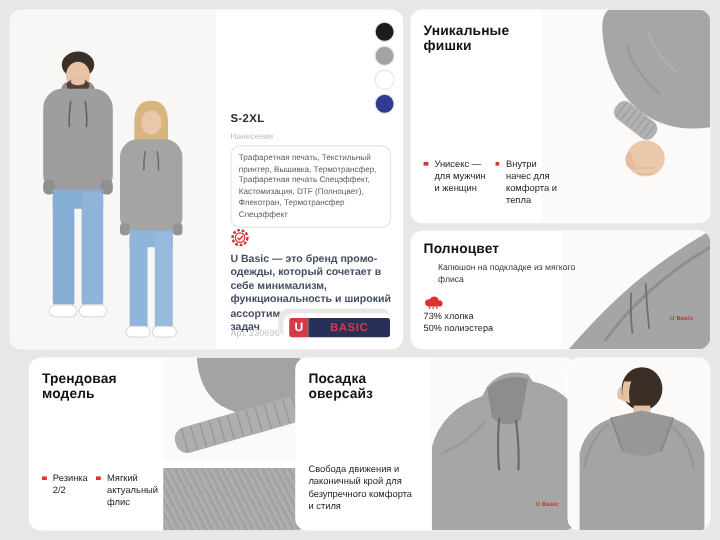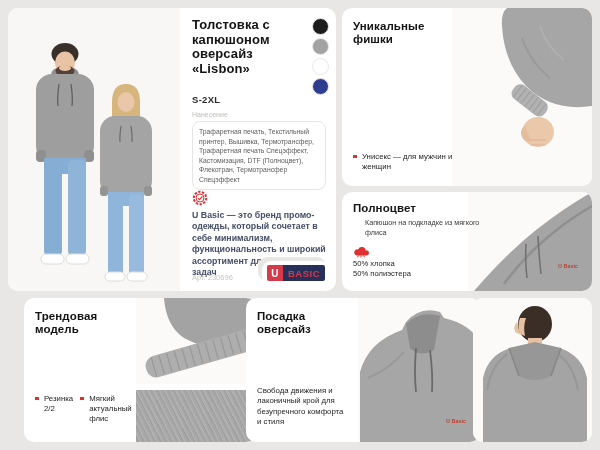--- a/index.html
+++ b/index.html
@@ -15,21 +15,21 @@
   .swatches { position:absolute; top:10px; right:7px; display:flex; flex-direction:column; gap:3px; }
   .swatch { width:17px; height:17px; border-radius:50%; border:1px solid #e9e8e6; }
   .size-range { position:absolute; left:12px; top:86px; font-size:9.5px; font-weight:700; color:#2a2a2a; letter-spacing:.3px; }
   .print-label { position:absolute; left:12px; top:103px; font-size:7px; color:#bfbebc; }
   .print-box { position:absolute; left:12px; top:113px; width:134px; border:1px solid #e6e5e3; border-radius:8px; padding:5px 6px; font-size:6.8px; line-height:1.4; color:#5c5c5c; }
   .badge-icon { position:absolute; left:12px; top:182px; width:16px; height:16px; }
   .brand-desc { position:absolute; left:12px; top:202px; width:134px; font-size:8.8px; line-height:1.3; color:#454e66; font-weight:700; }
   .article { position:absolute; left:12px; bottom:9px; font-size:7.5px; color:#c6c5c3; }
   .logo-tab { position:absolute; right:6px; bottom:6px; background:#fff; padding:4px 5px; border-radius:9px; box-shadow:-4px -4px 0 0 #e8e7e5; display:flex; }
   .logo-u { width:16px; height:16px; color:#fff; font-size:10px; font-weight:800; display:flex; align-items:center; justify-content:center; border-radius:2px 0 0 2px; }
-  .logo-basic { height:16px; color:#d6394a; font-size:9.5px; font-weight:800; letter-spacing:.5px; display:flex; align-items:center; padding:0 5px; border-radius:0 2px 2px 0; }
+  .logo-basic { height:16px; color:#d6394a; font-size:9.5px; font-weight:800; letter-spacing:.5px; display:flex; align-items:center; padding:0 18px; border-radius:0 2px 2px 0; }
 
   
   .card-features { left:342px; top:8px; width:250px; height:178px; }
   .card-material { left:342px; top:192px; width:250px; height:99px; }
   .card-trend { left:8px; top:298px; width:232px; height:144px;margin-left:16px; }
   .card-fit { left:246px; top:298px; width:234px; height:144px; }
   .card-back { left:473px; top:298px; width:119px; height:144px; }
 
   .sec-title { font-size:11.5px; font-weight:800; color:#141414; line-height:1.12; letter-spacing:.1px; }
   .card-features .sec-title { position:absolute; left:11px; top:12px; width:90px; }
@@ -95,21 +95,20 @@
         <rect x="136" y="178" width="8" height="10" rx="3" fill="#949494"></rect>
         <rect x="100" y="184" width="36" height="14" fill="#8fb5da"></rect>
         <rect x="100" y="186" width="15" height="82" rx="4" fill="#8fb5da"></rect>
         <rect x="121" y="186" width="15" height="82" rx="4" fill="#97bade"></rect>
         <rect x="97" y="264" width="20" height="9" rx="4.5" fill="#ffffff" stroke="#dcdcda"></rect>
         <rect x="119" y="264" width="20" height="9" rx="4.5" fill="#ffffff" stroke="#dcdcda"></rect>
       </svg>
     </div>
 
     <div class="main-text">
-      <h1 class="product-title">Толстовка с капюшоном оверсайз «Lisbon»</h1>
 
       <div class="swatches">
         <span class="swatch" style="background: rgb(28, 28, 28);"></span>
         <span class="swatch" style="background: rgb(163, 163, 163);"></span>
         <span class="swatch" style="background: rgb(255, 255, 255);"></span>
         <span class="swatch" style="background: rgb(46, 61, 143);"></span>
       </div>
 
       <div class="size-range">S-2XL</div>
       <div class="print-label">Нанесение</div>
@@ -146,41 +145,45 @@
         <path d="M73 118 q-6 4 -3 11 q3 6 9 4" fill="#e3bd9e"></path>
         <path d="M78 132 h16 M79 137 h14" stroke="#d9b292" stroke-width="1" fill="none"></path>
       </svg>
     </div>
     <h2 class="sec-title">Уникальные фишки</h2>
     <div class="bullets">
       <div class="bullet">
         <span class="bullet-dot" style="background: rgb(224, 49, 49);"></span>
         <span>Унисекс — для мужчин и женщин</span>
       </div>
+      <div class="bullet">
+        <span class="bullet-dot" style="background: rgb(224, 49, 49);"></span>
+        <span>Внутри начес для комфорта и тепла</span>
+      </div>
     </div>
   </div>
 
   <div class="card card-material">
     <div class="img-right material-img">
       <svg width="124" height="99" viewBox="0 0 124 99">
         <path d="M124 0 V99 H6 Q38 62 68 38 Q96 16 124 0 Z" fill="#a5a5a5"></path>
         <path d="M124 14 Q96 30 72 52 Q52 70 36 92" stroke="#8f8f8f" stroke-width="2.5" fill="none"></path>
         <path d="M58 52 q-1 18 1 34" stroke="#707070" stroke-width="1.5" fill="none"></path>
         <path d="M70 44 q1 20 3 38" stroke="#707070" stroke-width="1.5" fill="none"></path>
       </svg>
       <span class="mini-print mini-print-material">U Basic</span>
     </div>
     <h2 class="sec-title">Полноцвет</h2>
     <p class="material-sub">Капюшон на подкладке из мягкого флиса</p>
     <svg class="cotton-icon" viewBox="0 0 16 13">
       <path d="M4.2 10.5 a3.1 3.1 0 1 1 .9-6.1 a4 4 0 0 1 7.6 1 a2.6 2.6 0 1 1 .4 5.1 Z" fill="#e03131"></path>
       <path d="M8 10.5 v2 M5.5 10.5 l-1 1.8 M10.5 10.5 l1 1.8" stroke="#e03131" stroke-width="1"></path>
     </svg>
     <div class="composition">
-      <div>50% хлопка</div>
+      <div>73% хлопка</div>
       <div>50% полиэстера</div>
     </div>
   </div>
 
   <div class="card card-trend">
     <div class="trend-img-top">
       <svg width="120" height="86" viewBox="0 0 120 86">
         <path d="M120 0 V44 Q80 58 48 40 Q30 28 28 0 Z" fill="#a3a3a3"></path>
         <g transform="rotate(-16 60 56)">
           <rect x="8" y="46" width="116" height="22" rx="10" fill="#aeaeae"></rect>

